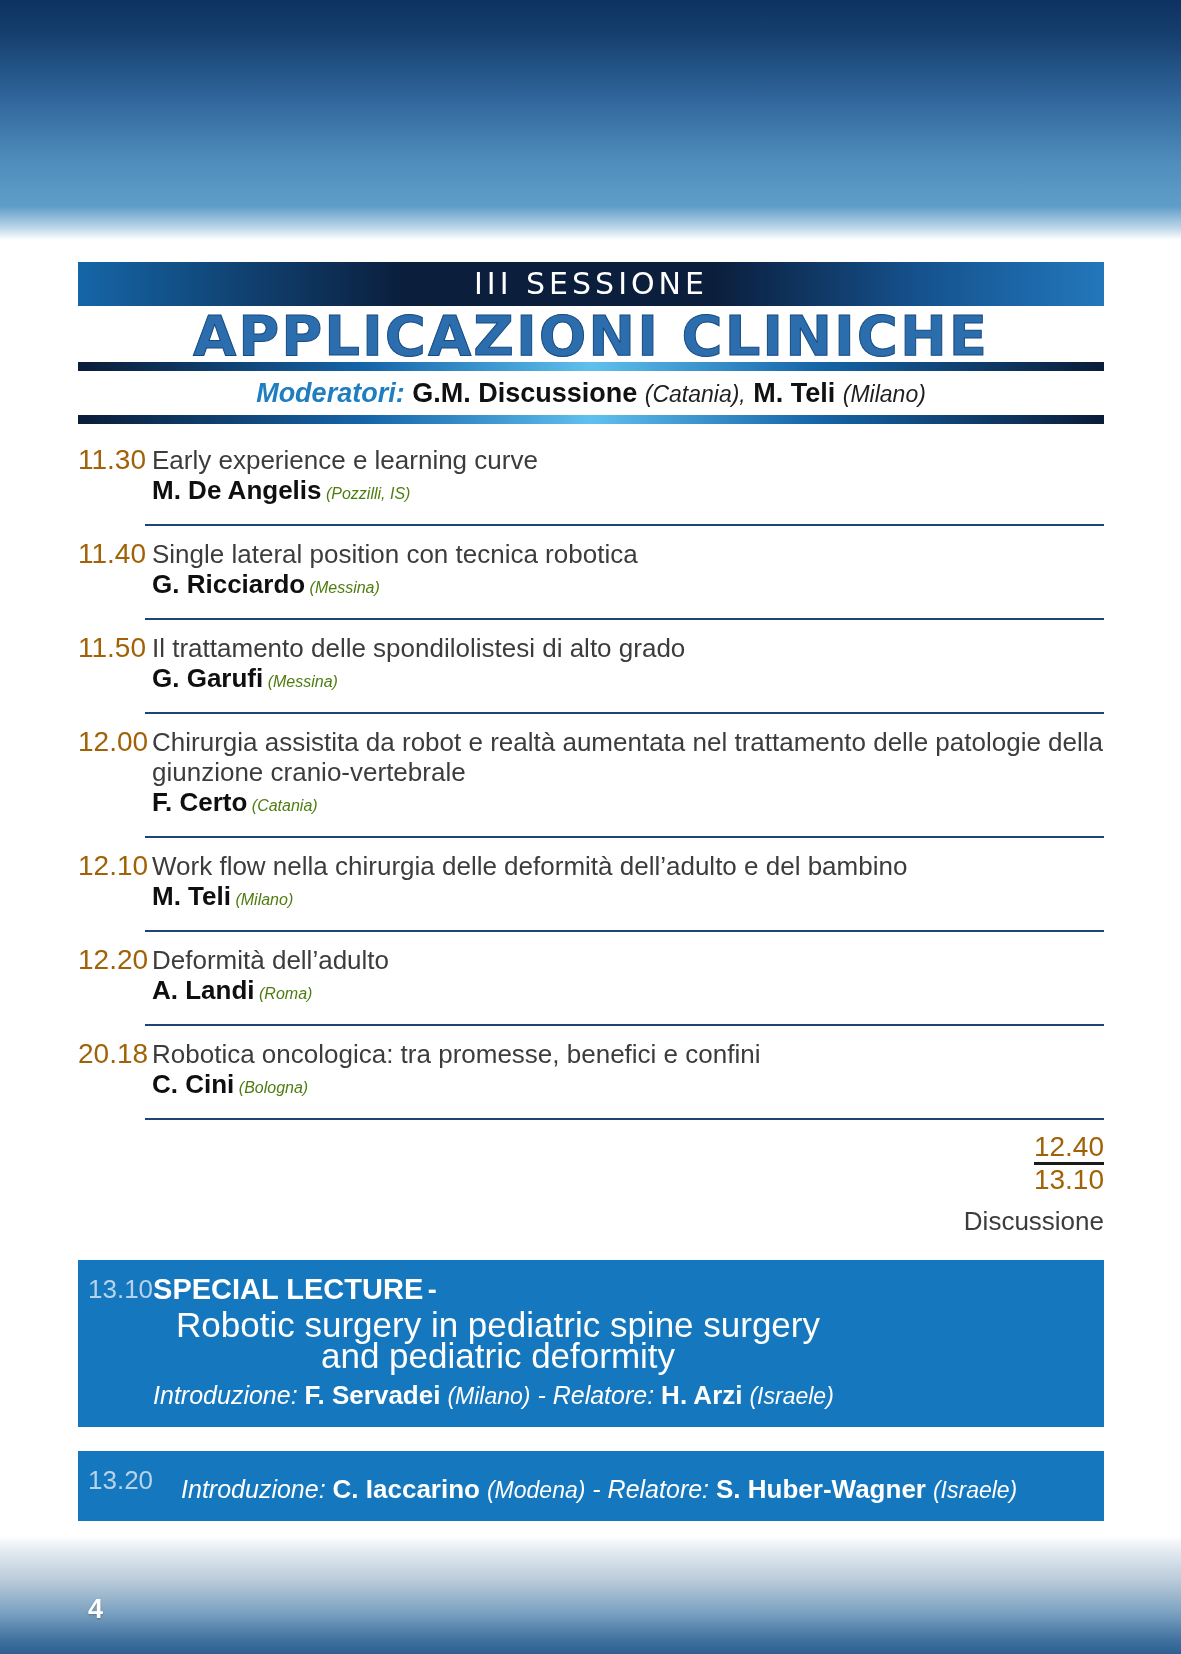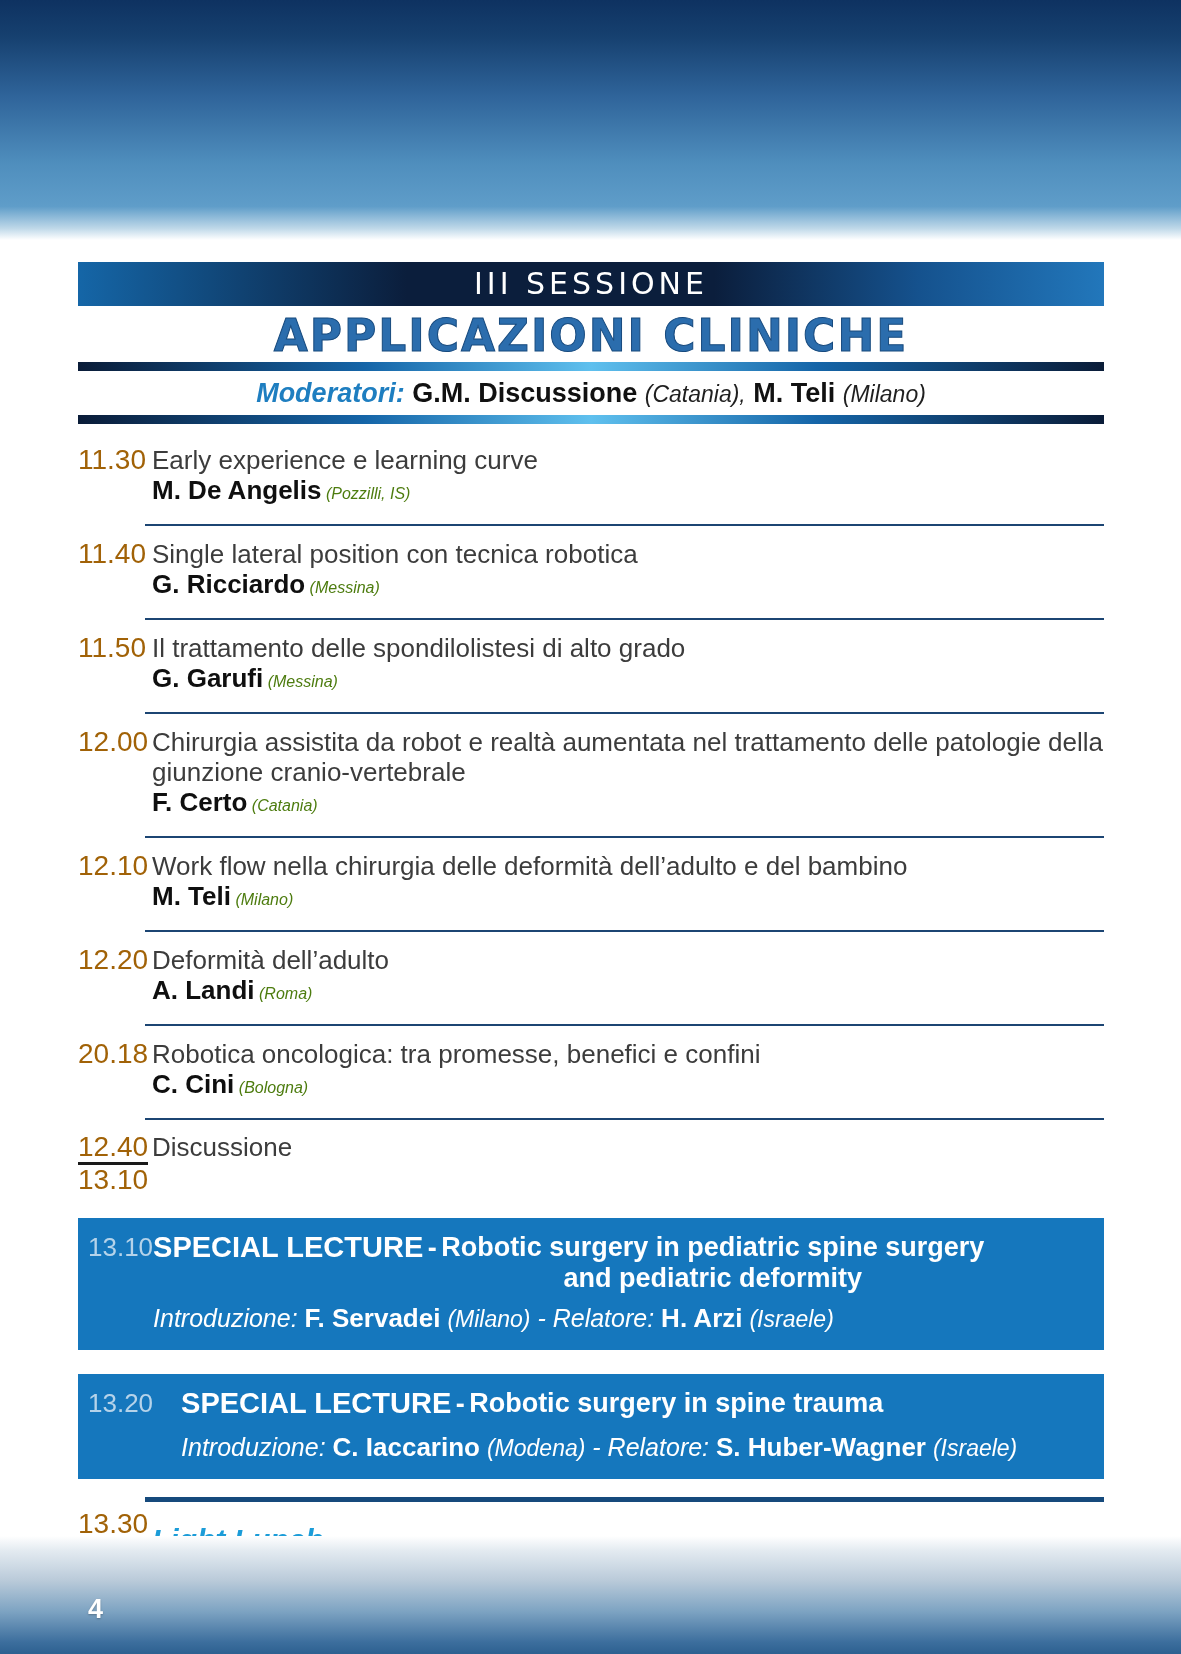--- a/index.html
+++ b/index.html
@@ -39,21 +39,21 @@
 
   .session-banner {
     height: 44px; line-height: 44px; text-align: center;
     background: linear-gradient(90deg,
       #1566a7 0%, #0b1e3c 32%, #0b1e3c 62%, #15528e 82%, #2277bb 100%);
     color: #ffffff; font-weight: normal; font-size: 30px; letter-spacing: 4px;
     font-family: "DejaVu Sans", sans-serif;
   }
   .session-title {
     margin-top: 4px; height: 52px; line-height: 52px; text-align: center;
-    color: #2b6dad; font-weight: bold; font-size: 44px; letter-spacing: 2px;
+    color: #2b6dad; font-weight: bold; font-size: 56px; letter-spacing: 2px;
     -webkit-text-stroke: 1px #174a7e;
     font-family: "DejaVu Sans", sans-serif;
   }
   .grad-bar {
     height: 9px;
     background: linear-gradient(90deg,
       #0a1c38 0%, #1565a8 28%, #5fc0ee 50%, #1565a8 72%, #0a1c38 100%);
   }
   .moderators {
     padding: 5px 0 4px 0; text-align: center;
@@ -70,34 +70,34 @@
   .time-stack div { line-height: 29px; }
   .time-underlined { display: inline-block; border-bottom: 3px solid #1a1a1a; padding-bottom: 1px; }
   .entry-body { flex: 1 1 auto; }
   .entry-title { font-size: 26px; color: #3c3c3c; line-height: 30px; }
   .speaker-line { line-height: 30px; }
   .speaker { font-weight: bold; font-size: 26px; color: #0f0f0f; }
   .city { font-style: italic; font-size: 16px; color: #4d7c0f; }
   .rule { margin-left: 67px; }
   .rule.thin  { height: 2px; background: #1c4573; }
   .rule.thick { height: 5px; background: #164a7c; }
-  .discussion { display: flex; align-items: flex-start; padding: 12px 0 10px 0; }
+  .discussion { display: flex; align-items: flex-end; padding: 12px 0 10px 0; flex-direction: column; }
 
   
   .lecture {
     display: flex; background: #1577bd; color: #ffffff;
     padding: 14px 16px 16px 10px; margin-top: 14px;
   }
   .lecture + .lecture { margin-top: 24px; gap: 28px; }
   .lec-time { flex: 0 0 64px; font-size: 26px; color: #b5d3ea; line-height: 31px; }
   .lec-body { flex: 1 1 auto; }
   .lec-heading { line-height: 31px; }
   .lec-label { font-weight: bold; font-size: 29px; }
   .lec-dash { font-weight: bold; font-size: 27px; }
-  .lec-titles { display: inline-block; vertical-align: top; font-weight: bold; font-size: 27px; }
+  .lec-titles { display: inline-block; vertical-align: top; font-weight: normal; font-size: 35px; margin-left: 23px; }
   .lec-title2 { display: block; text-align: center; }
   .lec-intro { margin-top: 10px; font-size: 25px; line-height: 29px; }
   .lec-intro .it { font-style: italic; }
   .lec-intro .b { font-weight: bold; font-size: 26px; }
   .lec-intro .lcity { font-style: italic; font-size: 23px; }
 
   
   .lunch-wrap { margin-top: 18px; }
   .lunch-row { display: flex; align-items: center; padding: 7px 0 6px 0; }
   .lunch-label { font-size: 30px; font-weight: bold; font-style: italic; color: #1b9cd8; }
@@ -239,27 +239,20 @@
           <span class="it">Relatore:</span>
           <span class="b">H. Arzi</span>
           <span class="lcity">(Israele)</span>
         </div>
       </div>
     </div>
 
     <div class="lecture">
       <div class="lec-time">13.20</div>
       <div class="lec-body">
-        <div class="lec-heading">
-          <span class="lec-label">SPECIAL LECTURE</span>
-          <span class="lec-dash">-</span>
-          <span class="lec-titles">
-            <span>Robotic surgery in spine trauma</span>
-          </span>
-        </div>
         <div class="lec-intro">
           <span class="it">Introduzione:</span>
           <span class="b">C. Iaccarino</span>
           <span class="lcity">(Modena)</span>
           <span class="it">-</span>
           <span class="it">Relatore:</span>
           <span class="b">S. Huber-Wagner</span>
           <span class="lcity">(Israele)</span>
         </div>
       </div>

